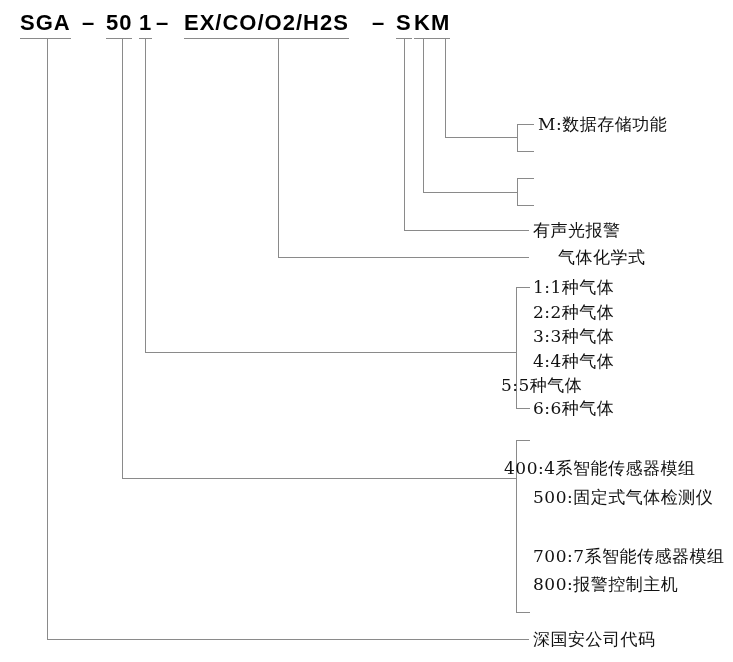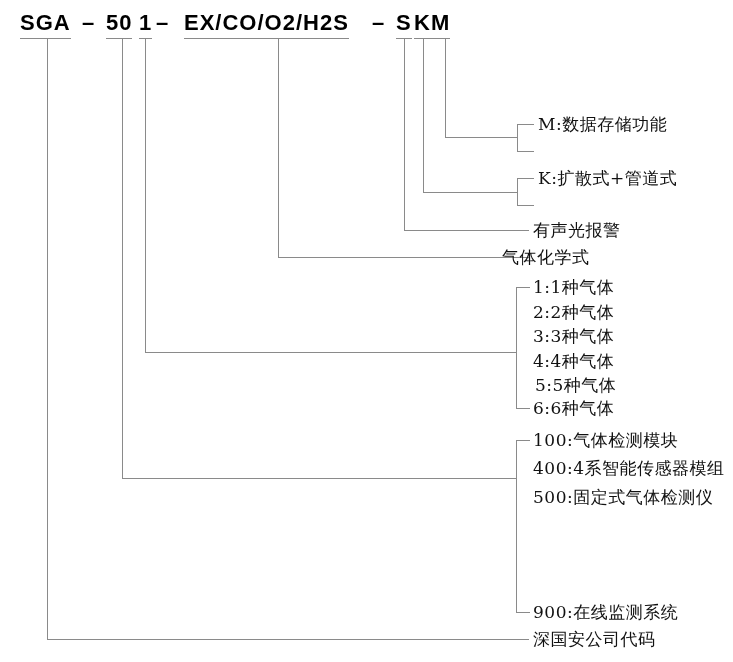--- a/index.html
+++ b/index.html
@@ -84,32 +84,31 @@
 
   <div class="vl" style="left:516px; top:287px; height:122px"></div>
   <div class="hl" style="left:516px; top:287px; width:14px"></div>
   <div class="hl" style="left:516px; top:408px; width:14px"></div>
 
   <div class="vl" style="left:516px; top:440px; height:173px"></div>
   <div class="hl" style="left:516px; top:440px; width:14px"></div>
   <div class="hl" style="left:516px; top:612px; width:14px"></div>
 
   <div class="lbl" style="left:538px; top:113px">M:数据存储功能</div>
-  <div class="lbl" style="left:538px; top:167px">K:扩散式+管道式</div>
 
   <div class="lbl" style="left:533px; top:219px">有声光报警</div>
-  <div class="lbl" style="left:502px; top:246px">气体化学式</div>
+  <div class="lbl" style="left:558px; top:246px">气体化学式</div>
 
   <div class="lbl" style="left:533px; top:276px">1:1种气体</div>
   <div class="lbl" style="left:533px; top:301px">2:2种气体</div>
   <div class="lbl" style="left:533px; top:325px">3:3种气体</div>
   <div class="lbl" style="left:533px; top:350px">4:4种气体</div>
-  <div class="lbl" style="left:535px; top:374px">5:5种气体</div>
+  <div class="lbl" style="left:501px; top:374px">5:5种气体</div>
   <div class="lbl" style="left:533px; top:397px">6:6种气体</div>
 
-  <div class="lbl" style="left:533px; top:429px">100:气体检测模块</div>
-  <div class="lbl" style="left:533px; top:457px">400:4系智能传感器模组</div>
+  <div class="lbl" style="left:504px; top:457px">400:4系智能传感器模组</div>
   <div class="lbl" style="left:533px; top:486px">500:固定式气体检测仪</div>
-  <div class="lbl" style="left:533px; top:601px">900:在线监测系统</div>
+  <div class="lbl" style="left:533px; top:545px">700:7系智能传感器模组</div>
+  <div class="lbl" style="left:533px; top:573px">800:报警控制主机</div>
 
   <div class="lbl" style="left:533px; top:628px">深国安公司代码</div>
 
 </div>
 
 </body></html>

